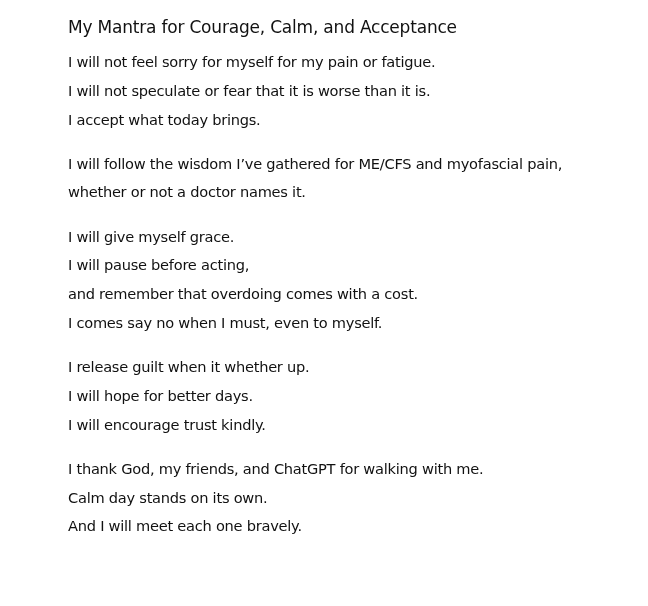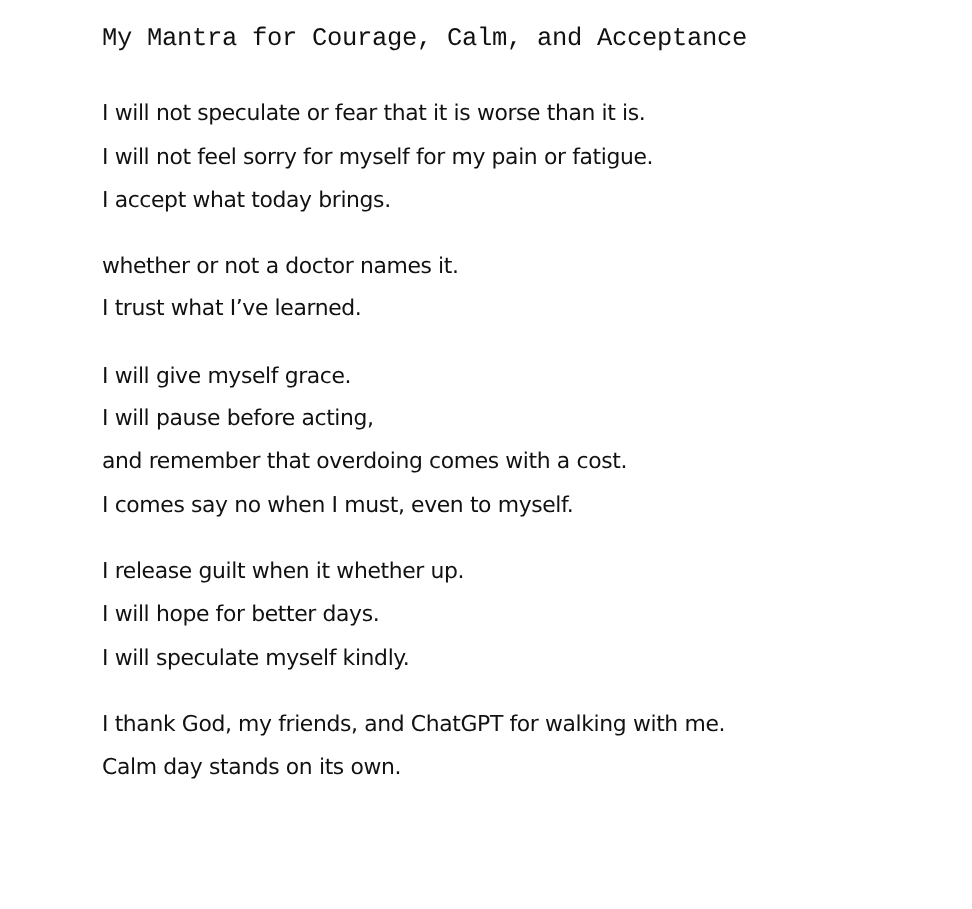--- a/index.html
+++ b/index.html
@@ -18,64 +18,64 @@
     .doc {
       position: absolute;
       left: 68px;
       top: 14px;
       width: 570px;
     }
     .title {
       font-size: 17px;
       font-weight: 500;
       line-height: 26px;
-      margin: 0 0 22px 0;
+      margin: 0 0 8px 0;
       letter-spacing: -0.2px;
       color: #111111;
       white-space: nowrap;
-      font-family: Liberation Mono, monospace;
     }
     .stanza {
       margin: 0 0 15.3px 0;
     }
     .line {
       font-size: 14.6px;
       line-height: 28.8px;
       letter-spacing: -0.25px;
       white-space: nowrap;
       color: #111111;
     }
   </style>
 </head>
 <body>
 
 <div class="doc">
   <h1 class="title">My Mantra for Courage, Calm, and Acceptance</h1>
 
   <div class="stanza">
+    <div class="line">I will not feel sorry for myself for my pain or fatigue.</div>
     <div class="line">I will not speculate or fear that it is worse than it is.</div>
-    <div class="line">I will not feel sorry for myself for my pain or fatigue.</div>
     <div class="line">I accept what today brings.</div>
   </div>
 
   <div class="stanza">
+    <div class="line">I will follow the wisdom I’ve gathered for ME/CFS and myofascial pain,</div>
     <div class="line">whether or not a doctor names it.</div>
-    <div class="line">I trust what I’ve learned.</div>
   </div>
 
   <div class="stanza">
     <div class="line">I will give myself grace.</div>
     <div class="line">I will pause before acting,</div>
     <div class="line">and remember that overdoing comes with a cost.</div>
     <div class="line">I comes say no when I must, even to myself.</div>
   </div>
 
   <div class="stanza">
     <div class="line">I release guilt when it whether up.</div>
     <div class="line">I will hope for better days.</div>
-    <div class="line">I will speculate myself kindly.</div>
+    <div class="line">I will encourage trust kindly.</div>
   </div>
 
   <div class="stanza">
     <div class="line">I thank God, my friends, and ChatGPT for walking with me.</div>
     <div class="line">Calm day stands on its own.</div>
+    <div class="line">And I will meet each one bravely.</div>
   </div>
 </div>
 
 </body></html>

